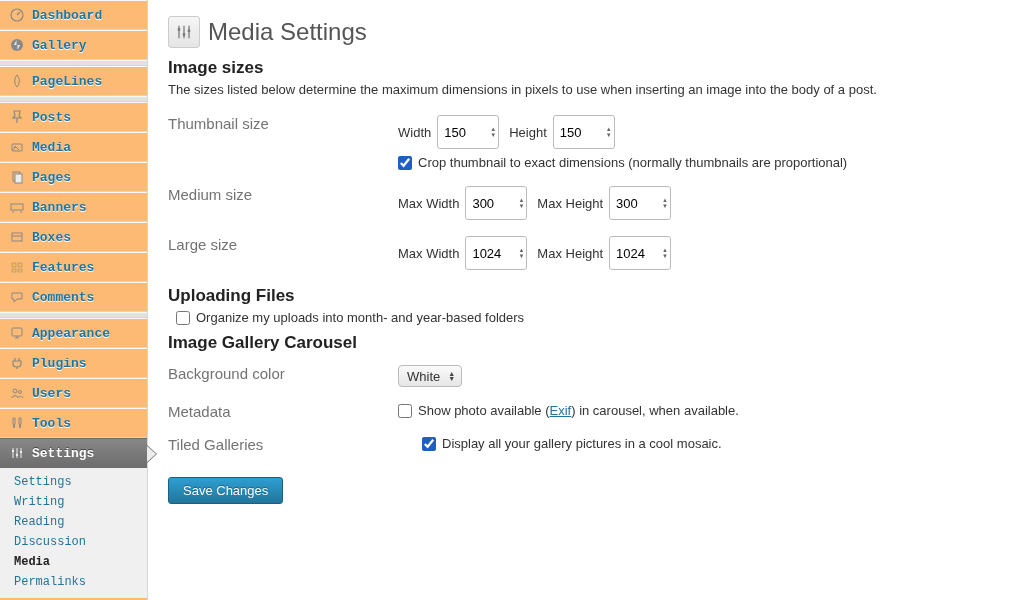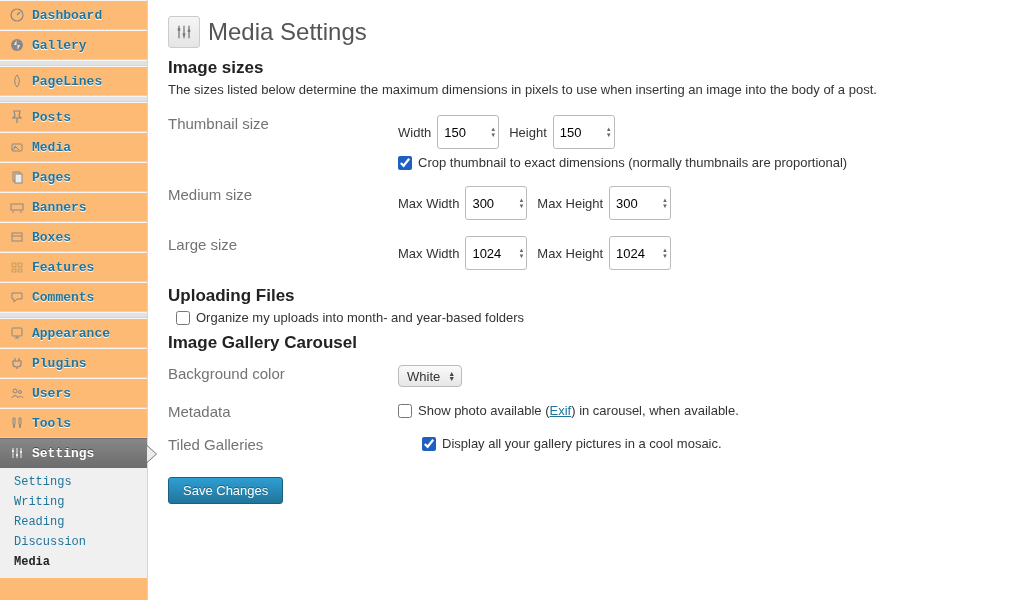--- a/index.html
+++ b/index.html
@@ -342,20 +342,21 @@
         </span>
       <span class="label">Settings</span>
     </li>
   </ul>
   <ul class="submenu">
     <li>Settings</li>
     <li>Writing</li>
     <li>Reading</li>
     <li>Discussion</li>
     <li class="current">Media</li>
+    <li>Permalinks</li>
   </ul>
 </nav>
 
 <main class="main">
   <h1 class="page-title">
     <span class="hicon">
       <svg width="20" height="20" viewBox="0 0 16 16">
           <path d="M4 3 L4 13 M8 3 L8 13 M12 3 L12 13" stroke="#777" stroke-width="1"></path>
           <rect x="3" y="5" width="2" height="2" fill="#777"></rect>
           <rect x="7" y="9" width="2" height="2" fill="#777"></rect>

